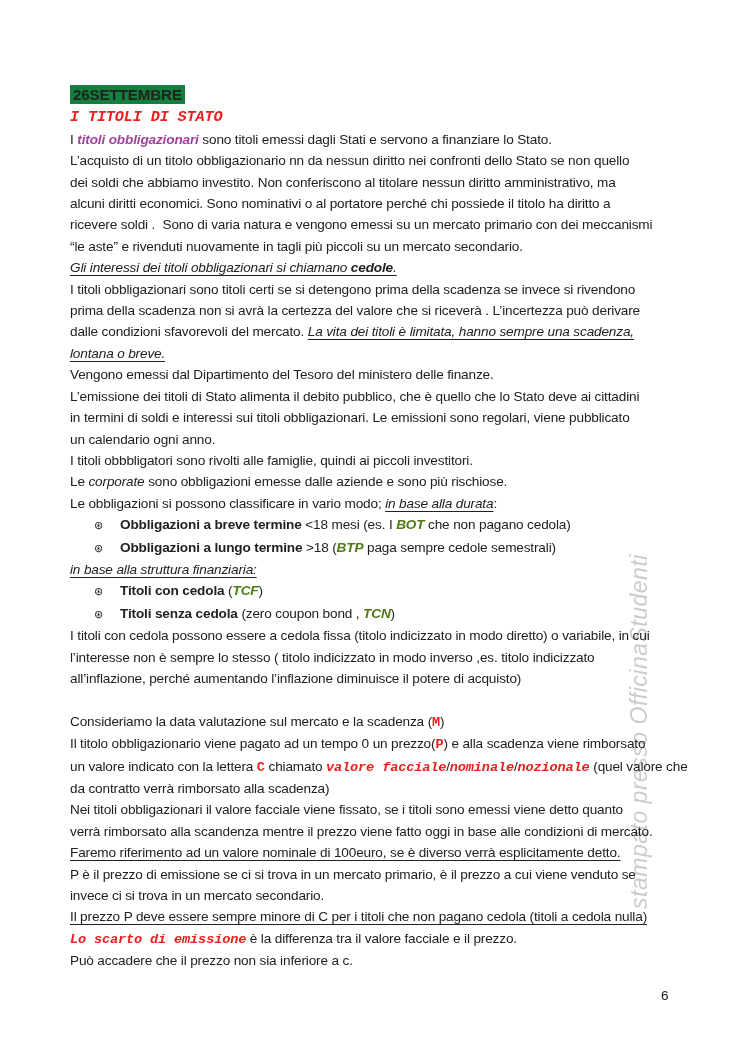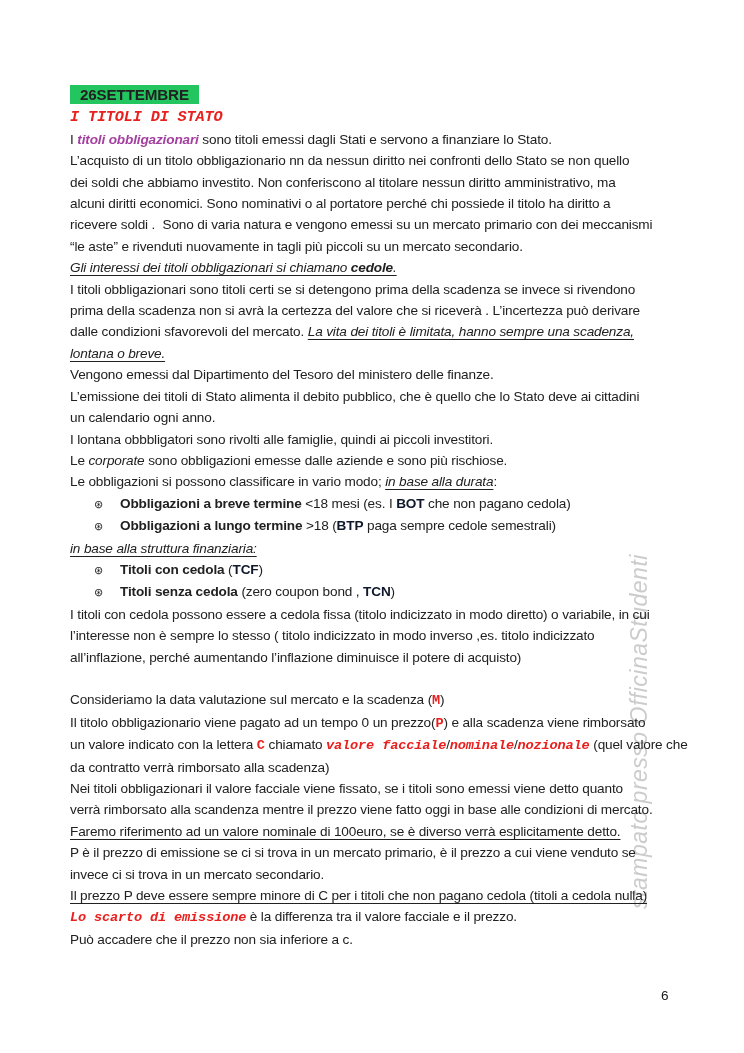--- a/index.html
+++ b/index.html
@@ -28,24 +28,24 @@
   .bullet-glyph{
     display:inline-block;
     width:26px;
     font-size:11px;
     color:#1a1a1a;
   }
   .b{font-weight:bold;}
   .i{font-style:italic;}
   .u{text-decoration:underline;text-underline-offset:2.5px;text-decoration-thickness:1px;}
   .lg{font-size:15.2px;}
-  .hl{background:#22c55e;padding:1px 10px;}
+  .hl{background:#15803d;padding:1px 3px;}
   .red{color:#e8201e;font-family:Liberation Mono, monospace;}
   .purple{color:#a33f9f;text-align:center;}
-  .orange{color:#0f172a;}
+  .orange{color:#4d7c0f;font-style:italic;}
   .watermark{
     position:absolute;
     left:443px;top:718px;
     width:392px;
     text-align:center;
     transform:rotate(-90deg);
     transform-origin:center center;
     font-style:italic;
     font-size:23px;
     letter-spacing:0.5px;
@@ -75,22 +75,23 @@
     <div class="line"><span>alcuni diritti economici. Sono nominativi o al portatore perché chi possiede il titolo ha diritto a</span></div>
     <div class="line"><span>ricevere soldi .  Sono di varia natura e vengono emessi su un mercato primario con dei meccanismi</span></div>
     <div class="line"><span>“le aste” e rivenduti nuovamente in tagli più piccoli su un mercato secondario.</span></div>
     <div class="line"><span class="i u">Gli interessi dei titoli obbligazionari si chiamano </span><span class="b i u">cedole</span><span class="i u">.</span></div>
     <div class="line"><span>I titoli obbligazionari sono titoli certi se si detengono prima della scadenza se invece si rivendono</span></div>
     <div class="line"><span>prima della scadenza non si avrà la certezza del valore che si riceverà . L’incertezza può derivare</span></div>
     <div class="line"><span>dalle condizioni sfavorevoli del mercato. </span><span class="i u">La vita dei titoli è limitata, hanno sempre una scadenza,</span></div>
     <div class="line"><span class="i u">lontana o breve.</span></div>
     <div class="line"><span>Vengono emessi dal Dipartimento del Tesoro del ministero delle finanze.</span></div>
     <div class="line"><span>L’emissione dei titoli di Stato alimenta il debito pubblico, che è quello che lo Stato deve ai cittadini</span></div>
+    <div class="line"><span>in termini di soldi e interessi sui titoli obbligazionari. Le emissioni sono regolari, viene pubblicato</span></div>
     <div class="line"><span>un calendario ogni anno.</span></div>
-    <div class="line"><span>I lontana obbbligatori sono rivolti alle famiglie, quindi ai piccoli investitori.</span></div>
+    <div class="line"><span>I titoli obbbligatori sono rivolti alle famiglie, quindi ai piccoli investitori.</span></div>
     <div class="line"><span>Le </span><span class="i">corporate</span><span> sono obbligazioni emesse dalle aziende e sono più rischiose.</span></div>
     <div class="line"><span>Le obbligazioni si possono classificare in vario modo; </span><span class="i u">in base alla durata</span><span>:</span></div>
     <div class="line bullet"><span class="bullet-glyph">⊛</span><span class="b">Obbligazioni a breve termine</span><span> &lt;18 mesi (es. I </span><span class="orange b">BOT</span><span> che non pagano cedola)</span></div>
     <div class="line bullet"><span class="bullet-glyph">⊛</span><span class="b">Obbligazioni a lungo termine</span><span> &gt;18 (</span><span class="orange b">BTP</span><span> paga sempre cedole semestrali)</span></div>
     <div class="line"><span class="i u">in base alla struttura finanziaria:</span></div>
     <div class="line bullet"><span class="bullet-glyph">⊛</span><span class="b">Titoli con cedola</span><span> (</span><span class="orange b">TCF</span><span>)</span></div>
     <div class="line bullet"><span class="bullet-glyph">⊛</span><span class="b">Titoli senza cedola</span><span> (zero coupon bond , </span><span class="orange b">TCN</span><span>)</span></div>
     <div class="line"><span>I titoli con cedola possono essere a cedola fissa (titolo indicizzato in modo diretto) o variabile, in cui</span></div>
     <div class="line"><span>l’interesse non è sempre lo stesso ( titolo indicizzato in modo inverso ,es. titolo indicizzato</span></div>
     <div class="line"><span>all’inflazione, perché aumentando l’inflazione diminuisce il potere di acquisto)</span></div>

